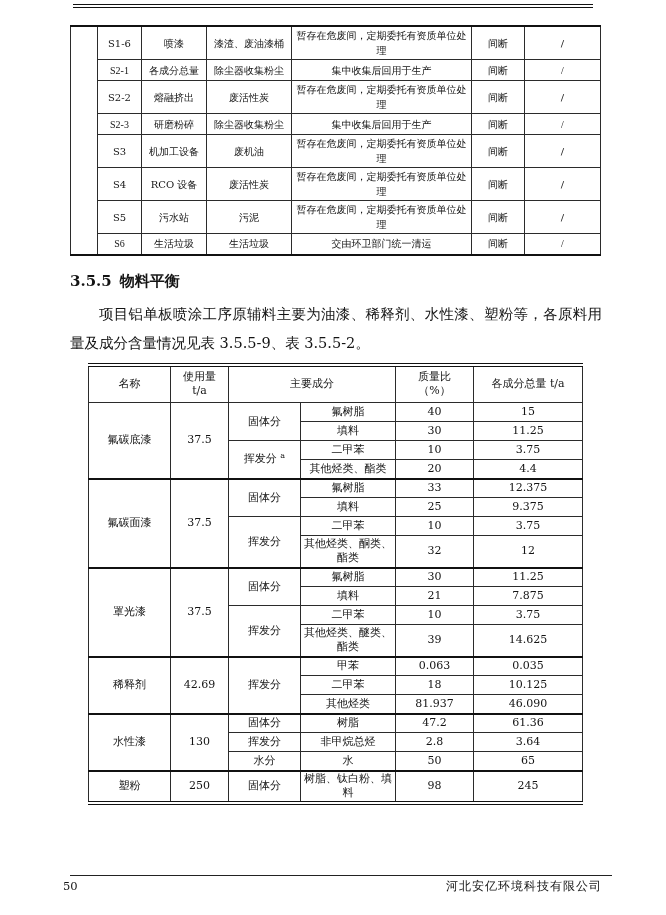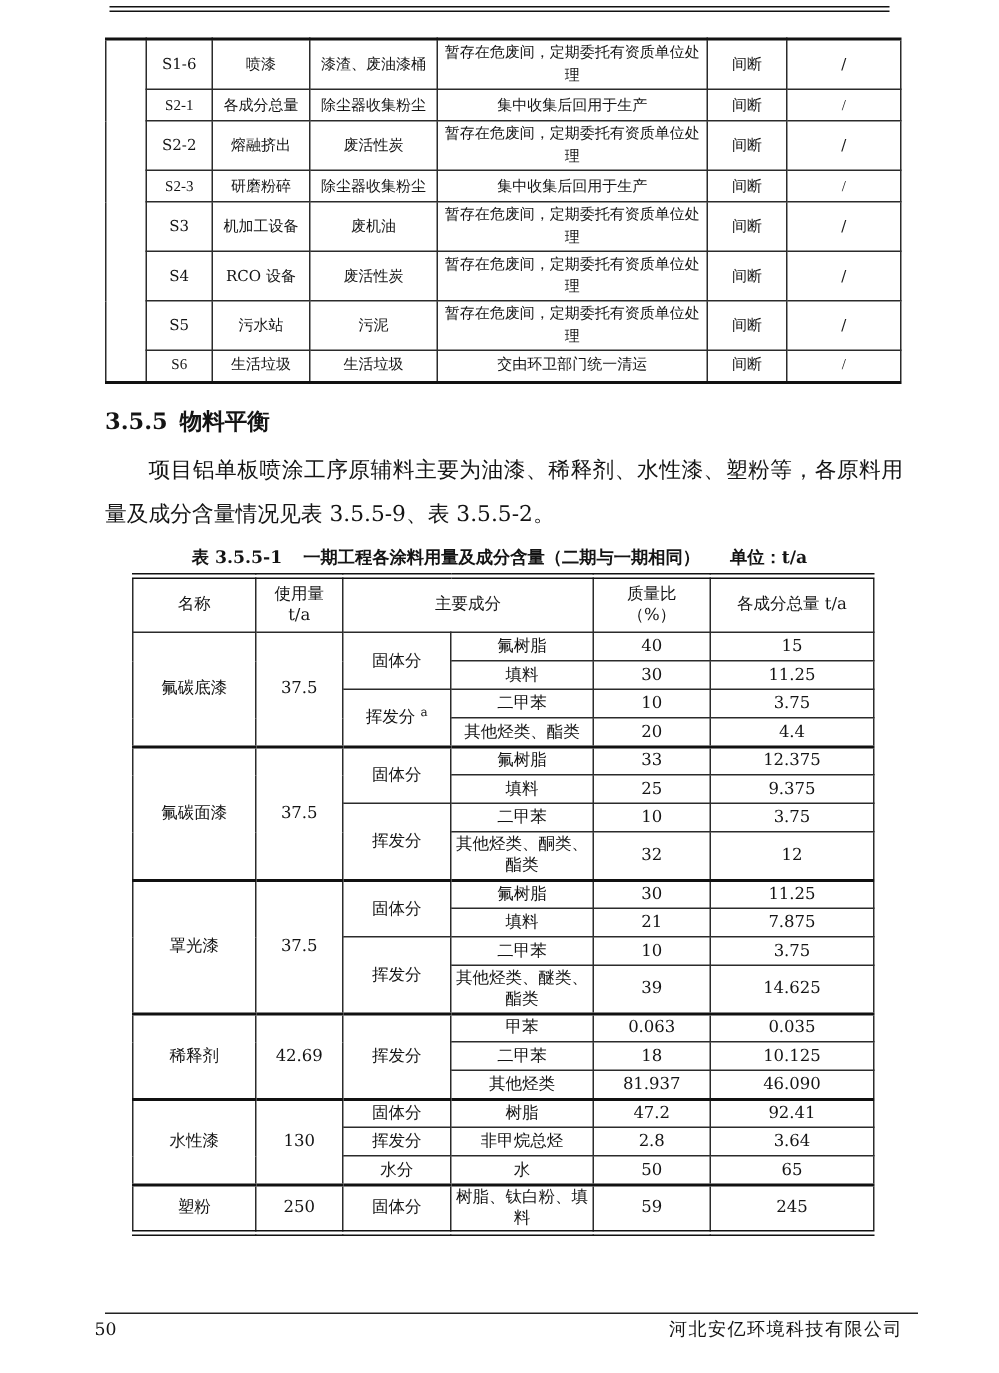--- a/index.html
+++ b/index.html
@@ -153,25 +153,20 @@
       </tr>
     </tbody>
   </table>
 
   <div class="section-heading">
     <span class="sec-no">3.5.5</span><span>物料平衡</span>
   </div>
 
   <p class="body-paragraph">项目铝单板喷涂工序原辅料主要为油漆、稀释剂、水性漆、塑粉等，各原料用量及成分含量情况见表 3.5.5-9、表 3.5.5-2。</p>
 
-  <div class="table-caption">
-    <span class="cap-label">表 3.5.5-1</span>
-    <span>一期工程各涂料用量及成分含量（二期与一期相同）</span>
-    <span class="cap-unit">单位：t/a</span>
-  </div>
 
   <table class="material-table">
     <colgroup>
       <col style="width:82px">
         <col style="width:58px">
         <col style="width:72px">
       <col style="width:95px">
         <col style="width:78px">
         <col style="width:109px">
     </colgroup>
@@ -283,41 +278,41 @@
         <td>81.937</td>
         <td>46.090</td>
       </tr>
 
       <tr class="gsep">
         <td rowspan="3">水性漆</td>
         <td rowspan="3">130</td>
         <td>固体分</td>
         <td>树脂</td>
         <td>47.2</td>
-        <td>92.41</td>
+        <td>61.36</td>
       </tr>
       <tr>
         <td>挥发分</td>
         <td>非甲烷总烃</td>
         <td>2.8</td>
         <td>3.64</td>
       </tr>
       <tr>
         <td>水分</td>
         <td>水</td>
         <td>50</td>
         <td>65</td>
       </tr>
 
       <tr class="gsep tall">
         <td>塑粉</td>
         <td>250</td>
         <td>固体分</td>
         <td>树脂、钛白粉、填料</td>
-        <td>59</td>
+        <td>98</td>
         <td>245</td>
       </tr>
     </tbody>
   </table>
 
   <div class="footer-rule"></div>
   <span class="page-number">50</span>
   <span class="footer-company">河北安亿环境科技有限公司</span>
 
 </div>

